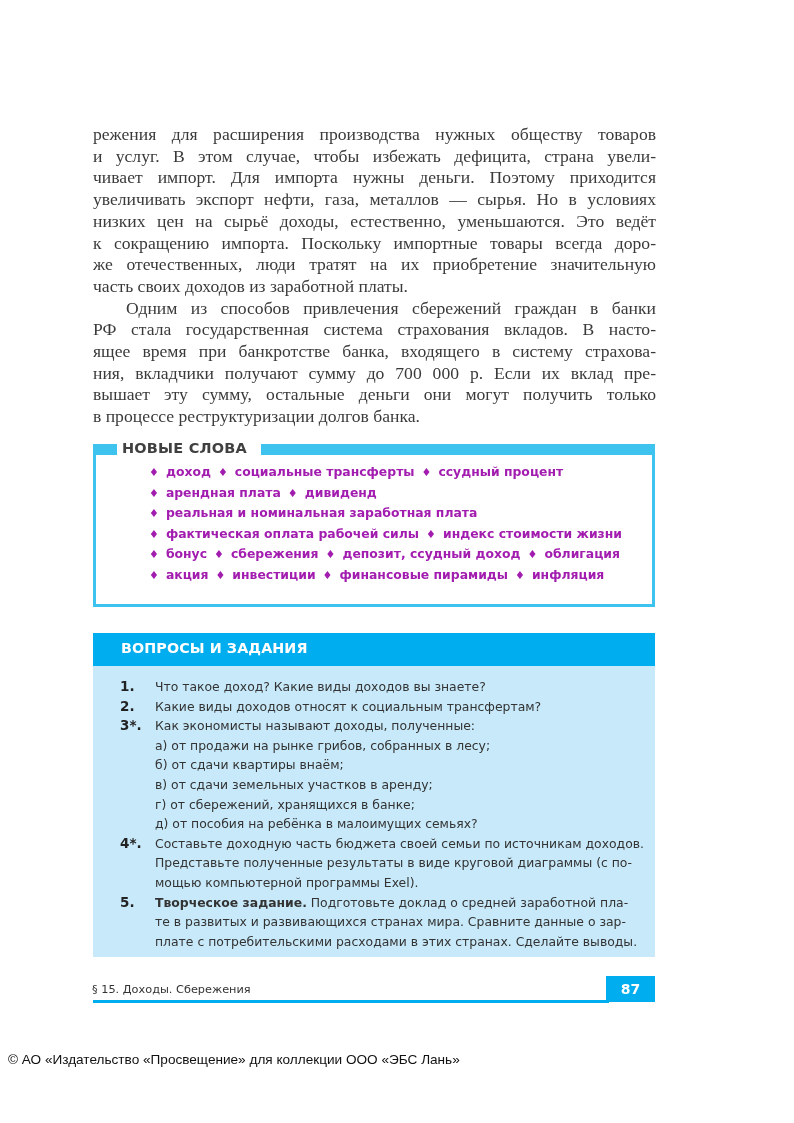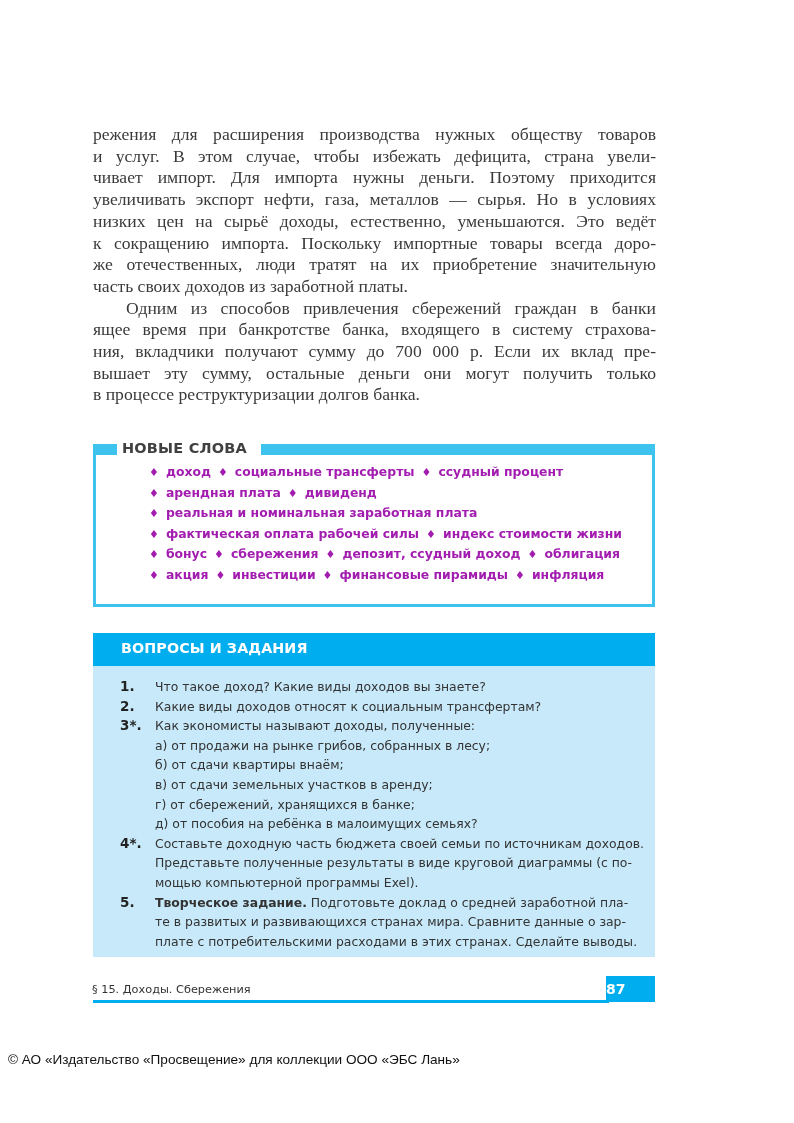--- a/index.html
+++ b/index.html
@@ -63,21 +63,21 @@
   
   .footer-text {
     position:absolute; left:92px; top:983px;
     font-family:"DejaVu Sans","Liberation Sans",sans-serif;
     font-size:11.3px; color:#333;
   }
   .footer-rule { position:absolute; left:93px; top:1000px; width:516px; height:3px; background:#00adef; }
   .page-num-box {
     position:absolute; left:606px; top:976px; width:49px; height:26px; background:#00adef;
     color:#fff; font-family:"DejaVu Sans","Liberation Sans",sans-serif; font-weight:bold;
-    font-size:14px; text-align:left; line-height:26px;
+    font-size:14px; text-align:center; line-height:26px;
   }
   .copyright {
     position:absolute; left:8px; top:1052px;
     font-family:"Liberation Sans","DejaVu Sans",sans-serif;
     font-size:13.6px; color:#111;
   }
 </style>
 </head>
 <body>
 
@@ -87,20 +87,21 @@
     <span class="line">и услуг. В этом случае, чтобы избежать дефицита, страна увели-</span>
     <span class="line">чивает импорт. Для импорта нужны деньги. Поэтому приходится</span>
     <span class="line">увеличивать экспорт нефти, газа, металлов — сырья. Но в условиях</span>
     <span class="line">низких цен на сырьё доходы, естественно, уменьшаются. Это ведёт</span>
     <span class="line">к сокращению импорта. Поскольку импортные товары всегда доро-</span>
     <span class="line">же отечественных, люди тратят на их приобретение значительную</span>
     <span class="line last">часть своих доходов из заработной платы.</span>
   </p>
   <p>
     <span class="line" style="padding-left:33px">Одним из способов привлечения сбережений граждан в банки</span>
+    <span class="line">РФ стала государственная система страхования вкладов. В насто-</span>
     <span class="line">ящее время при банкротстве банка, входящего в систему страхова-</span>
     <span class="line">ния, вкладчики получают сумму до 700 000 р. Если их вклад пре-</span>
     <span class="line">вышает эту сумму, остальные деньги они могут получить только</span>
     <span class="line last">в процессе реструктуризации долгов банка.</span>
   </p>
 </div>
 
 <div class="nw-box"></div>
 <div class="nw-topbar-left"></div>
 <div class="nw-topbar-right"></div>

